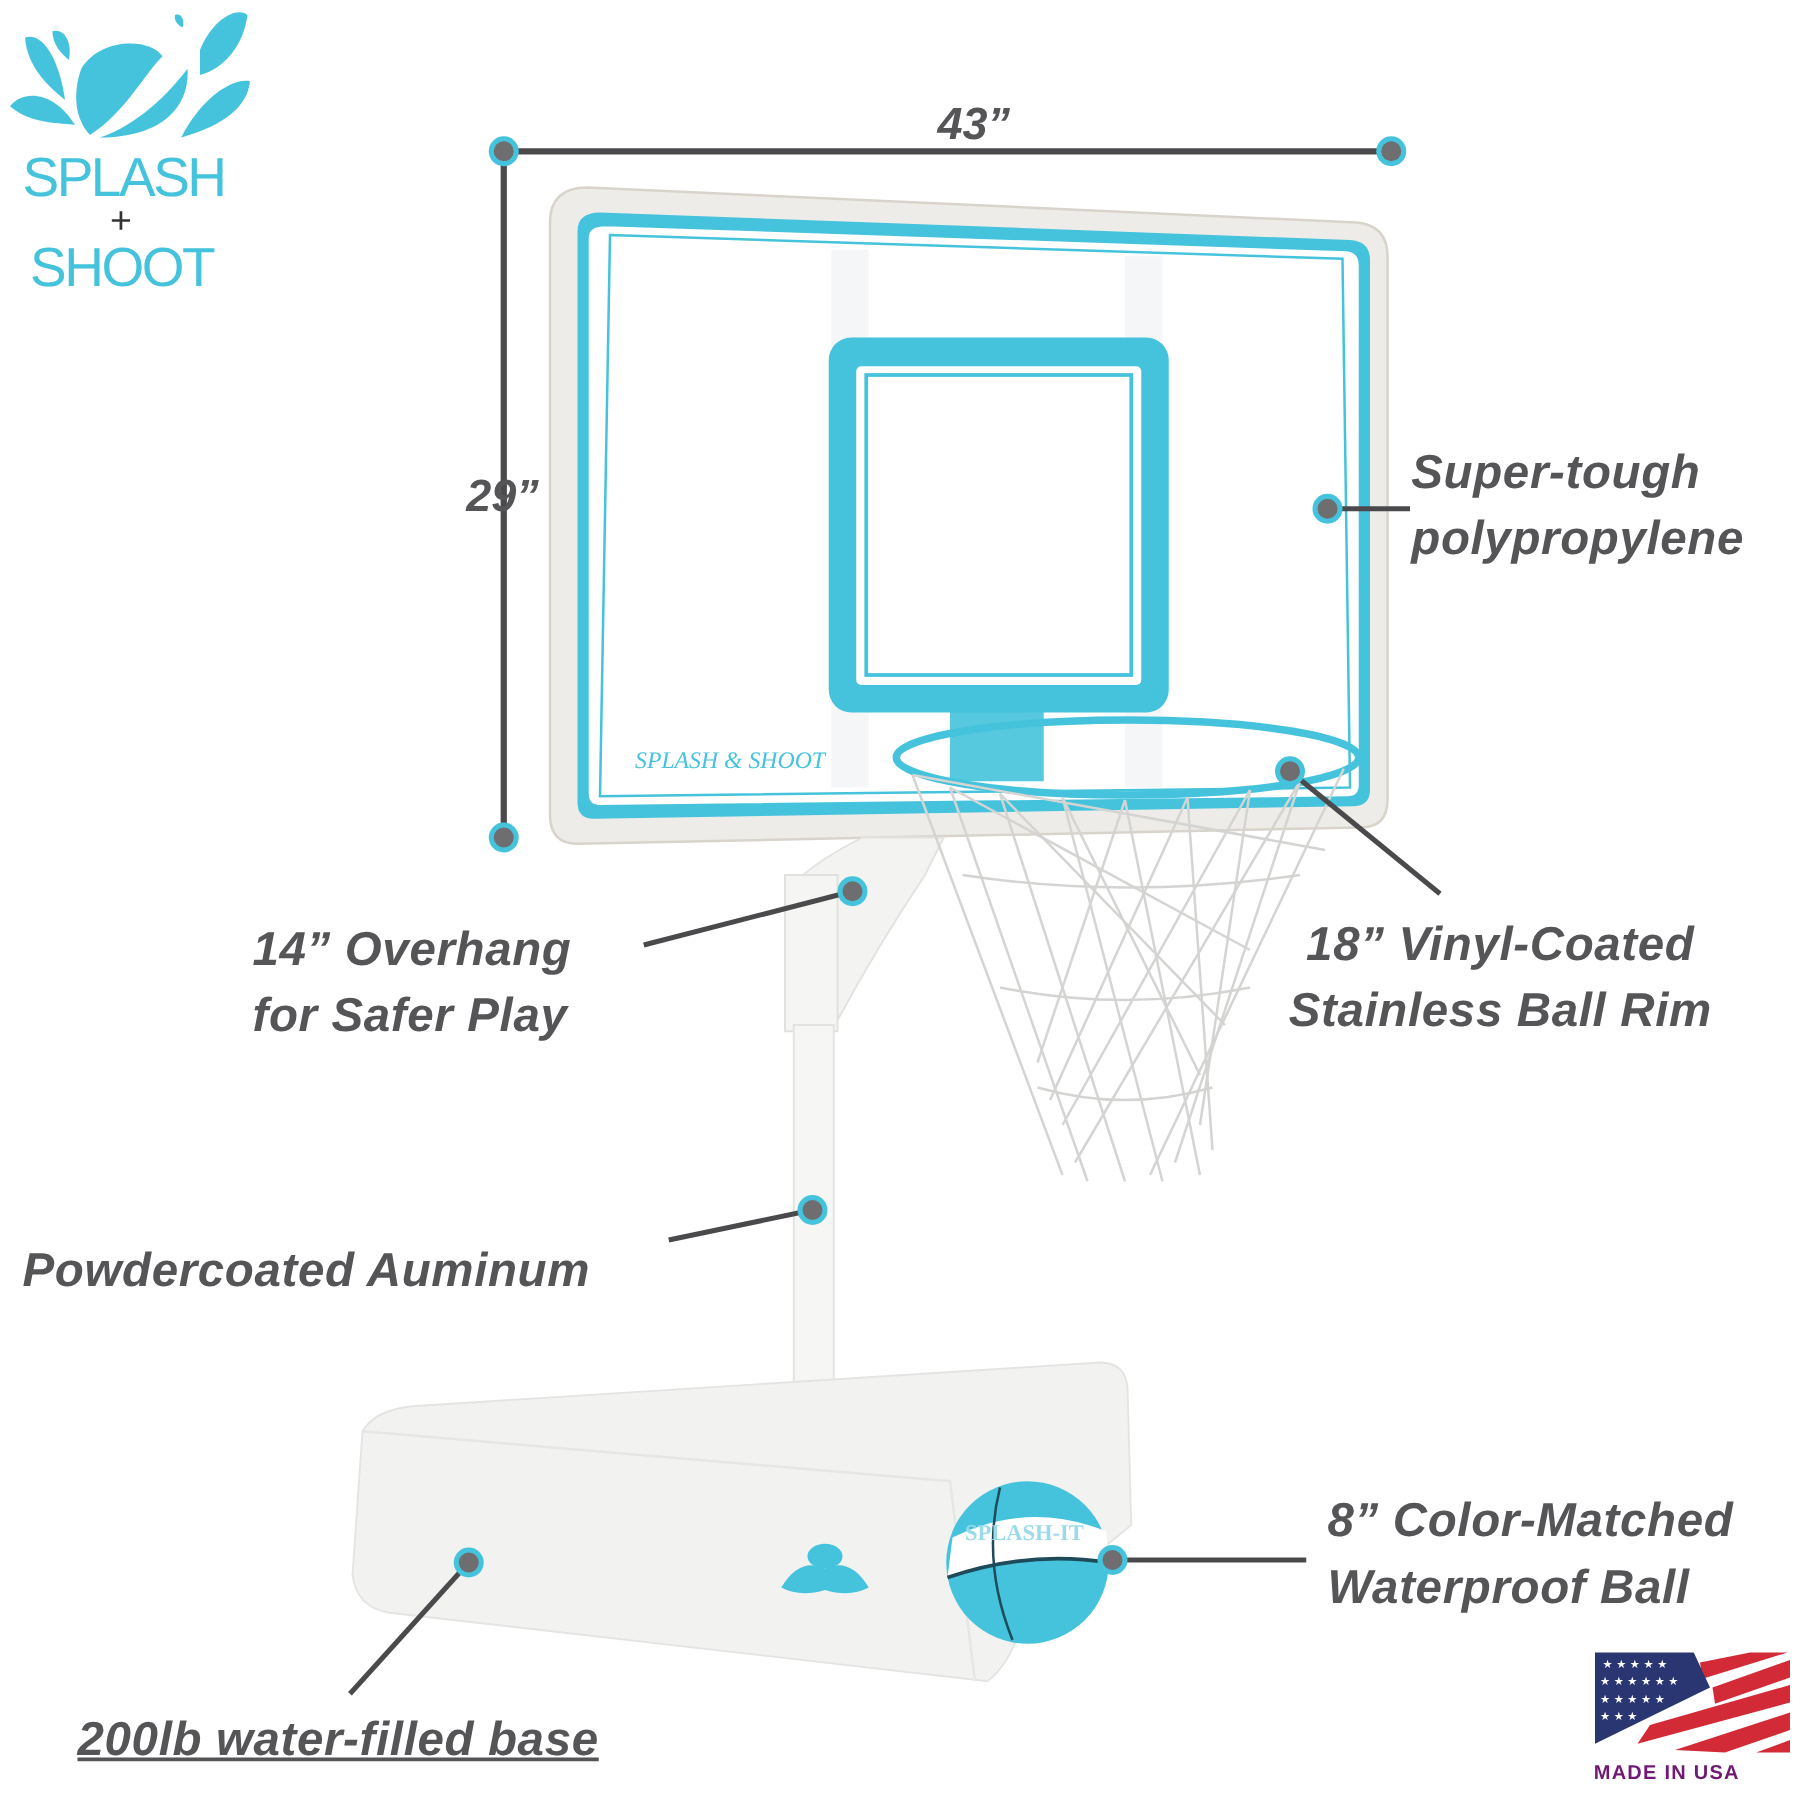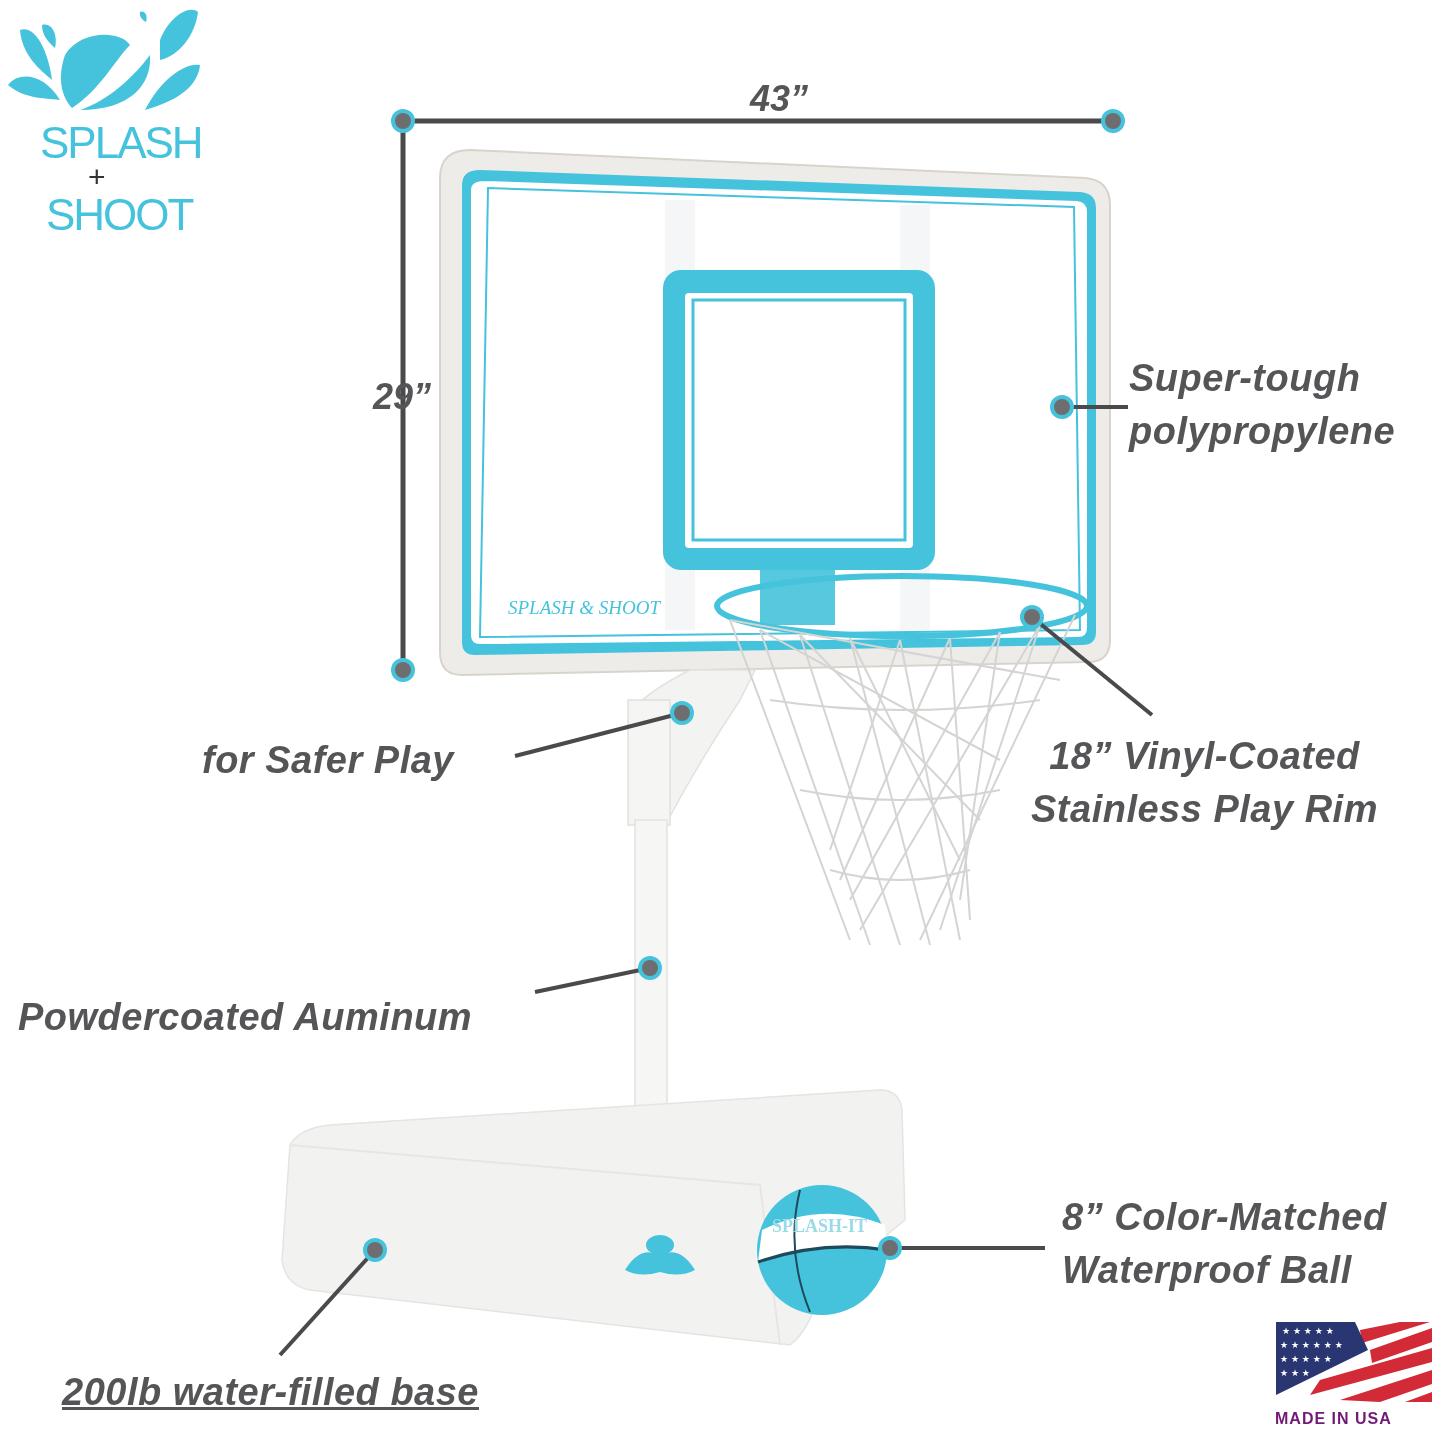--- a/index.html
+++ b/index.html
@@ -1,19 +1,19 @@
 <!DOCTYPE html>
 <html><head>
 <meta charset="utf-8">
 <style>
   html,body{margin:0;padding:0;background:#ffffff;}
   body{width:1445px;height:1436px;position:relative;overflow:hidden;font-family:"Liberation Sans",sans-serif;}
   .callout{position:absolute;color:#555558;font-family:"Liberation Sans",sans-serif;font-weight:bold;font-style:italic;font-size:38px;line-height:53px;white-space:nowrap;letter-spacing:0.5px;}
   .dim{position:absolute;color:#555558;font-family:"Liberation Sans",sans-serif;font-weight:bold;font-style:italic;font-size:36px;}
-  .logo-word{position:absolute;color:#45c3dc;font-family:"Liberation Sans",sans-serif;font-size:44px;letter-spacing:-2px;margin-left:22px;}
+  .logo-word{position:absolute;color:#45c3dc;font-family:"Liberation Sans",sans-serif;font-size:44px;letter-spacing:-2px;}
   .logo-plus{position:absolute;color:#333;font-family:"Liberation Sans",sans-serif;font-size:30px;}
   .usa-text{position:absolute;color:#701a75;font-family:"Liberation Sans",sans-serif;font-weight:bold;font-size:16px;letter-spacing:1px;}
   svg{position:absolute;left:0;top:0;}
 </style>
 </head>
 <body>
 
 <svg width="1445" height="1436" viewBox="0 0 1445 1436">
 
   <g fill="#45c3dc">
@@ -170,26 +170,27 @@
 
 <span class="dim" style="left:750px;top:78px;">43”</span>
 <span class="dim" style="left:332px;top:376px;margin-left:41px;">29”</span>
 
 <div class="callout" style="left:1129px;top:352px;">
   <div>Super-tough</div>
   <div>polypropylene</div>
 </div>
 
 <div class="callout" style="left:202px;top:734px;">
+  <div>14” Overhang</div>
   <div>for Safer Play</div>
 </div>
 
 <div class="callout" style="left:1031px;top:730px;text-align:center;">
   <div>18” Vinyl-Coated</div>
-  <div>Stainless Play Rim</div>
+  <div>Stainless Ball Rim</div>
 </div>
 
 <div class="callout" style="left:18px;top:971px;margin-top:20px;">
   <div>Powdercoated Auminum</div>
 </div>
 
 <div class="callout" style="left:1062px;top:1191px;">
   <div>8” Color-Matched</div>
   <div>Waterproof Ball</div>
 </div>

